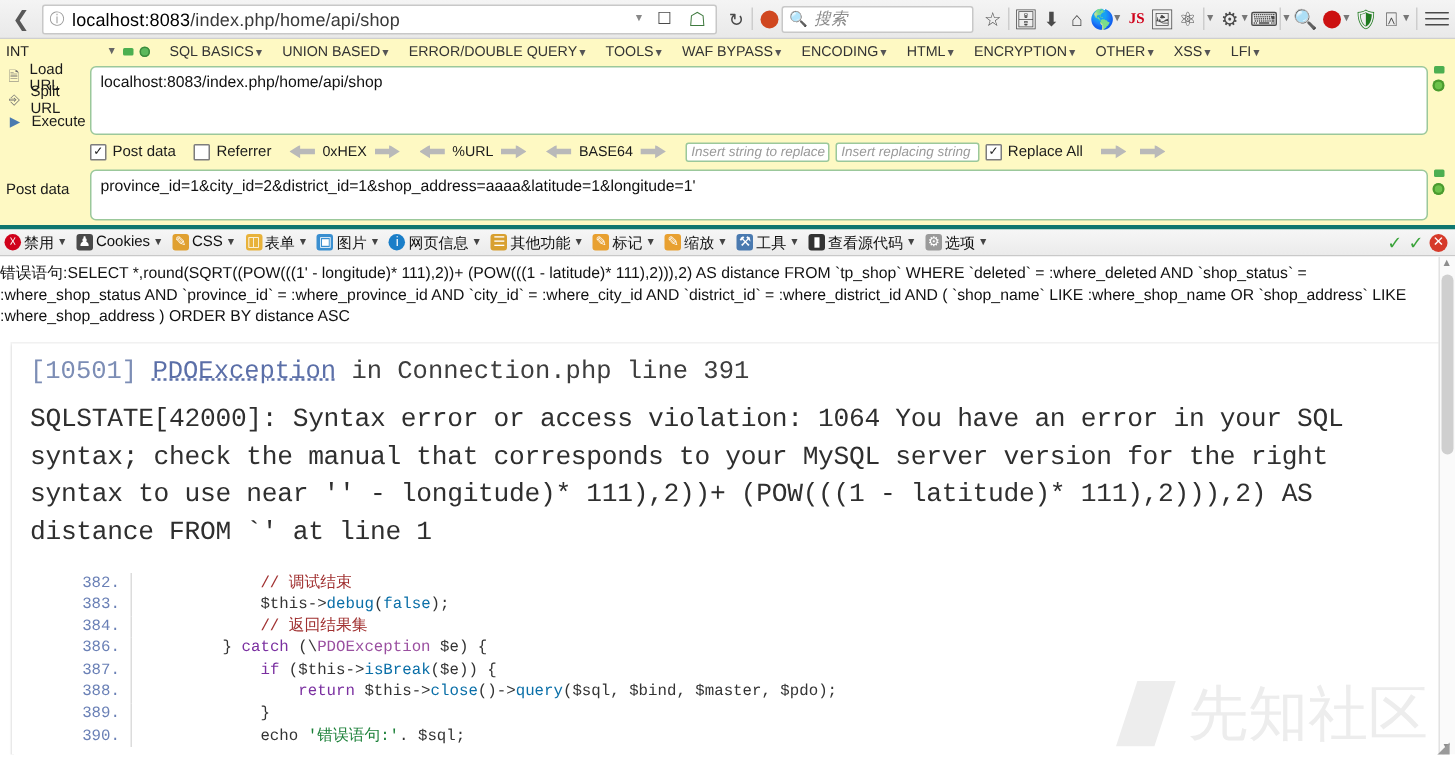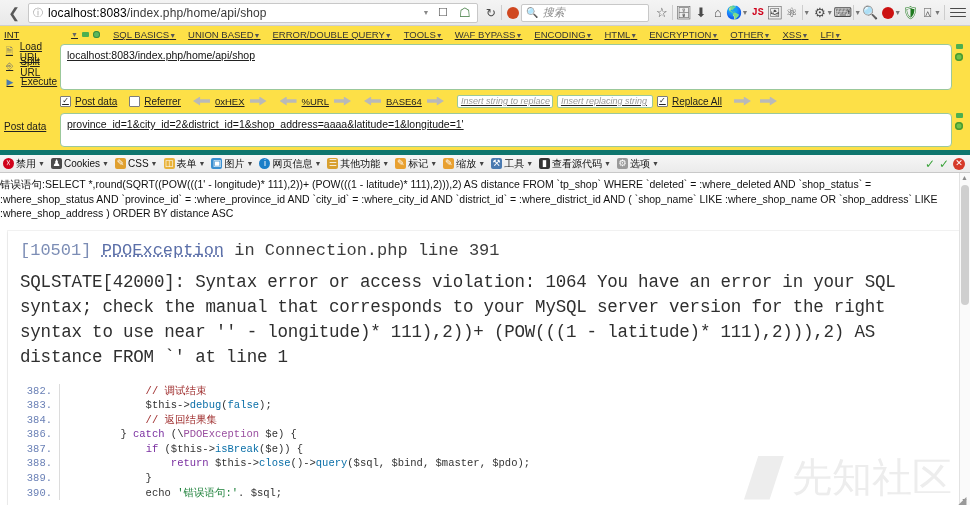--- a/index.html
+++ b/index.html
@@ -32,28 +32,28 @@
   .searchbox{
     width:128px;height:18px;background:#fff;border:1px solid #c8c8c8;border-radius:2px;
     display:flex;align-items:center;padding:0 4px;box-sizing:border-box;margin-right:4px;
   }
   .searchbox .mag{font-size:10px;color:#6b6b6b;margin-right:4px;}
   .searchbox .ph{font-size:11px;color:#8a8a8a;font-style:italic;}
   .tb-ic{width:17px;height:20px;display:flex;align-items:center;justify-content:center;
          font-size:13px;color:#4a4a4a;flex:0 0 auto;}
   .tb-sep{width:1px;height:15px;background:#cdcdcd;margin:0 2px;flex:0 0 auto;}
   .tb-drop{font-size:7px;color:#777;margin-left:-2px;margin-right:1px;}
-  .js-ic{color:#d0021b;font-weight:bold;font-size:10px;font-family:Liberation Mono, monospace;text-align:right;}
+  .js-ic{color:#d0021b;font-weight:bold;font-size:10px;font-family:Liberation Serif, serif;text-align:right;}
   .hamburger{display:flex;flex-direction:column;justify-content:center;gap:2.5px;
              width:16px;margin-left:3px;}
   .hamburger i{display:block;height:1.6px;background:#4a4a4a;border-radius:1px;}
   .circ{width:12px;height:12px;border-radius:50%;display:inline-block;}
 
   
-  #hackbar{background:#fde047;border-bottom:5px solid #0f766e;text-decoration:underline;}
+  #hackbar{background:#fef9c3;border-bottom:3px solid #0f766e;}
   #hb-menu{height:15px;display:flex;align-items:center;gap:0;padding:1px 2px 0 4px;
            font-size:9.5px;color:#343434;white-space:nowrap;overflow:hidden;}
   .hb-select{width:74px;display:flex;align-items:center;justify-content:space-between;
              font-size:9.5px;color:#222;padding-right:4px;}
   .hb-sq{width:7px;height:5px;background:#4caf50;border-radius:1px;margin-right:4px;}
   .hb-dot{width:7px;height:7px;background:#5cb85c;border-radius:50%;margin-right:7px;
           box-shadow:inset 0 0 0 1px #3d8b3d;}
   .hb-mi{padding:0 6px;cursor:default;}
   .hb-mi .dd{font-size:7px;color:#555;}
 
@@ -116,21 +116,21 @@
   #err-head .rest{color:#3d3d3d;}
   #err-msg{
     font-family:Liberation Mono, monospace;
     font-size:17.5px;line-height:25px;color:#2f2f2f;letter-spacing:-.2px;
     word-break:break-word;
   }
   #code-block{
     margin:14px 0 0 0;font-family:"Liberation Mono","DejaVu Sans Mono",monospace;font-size:10.5px;
     line-height:14.6px;
   }
-  .cl{display:flex;}
+  .cl{display:flex;margin-left:28px;}
   .ln{width:40px;flex:0 0 40px;text-align:right;padding-right:7px;color:#6a80b6;box-sizing:border-box;
       border-right:1px solid #dcdcdc;}
   .src{padding-left:10px;white-space:pre;color:#333;}
   .cmt{color:#a03030;}
   .kw{color:#7a2fa0;}
   .fn{color:#0a6fa8;}
   .cls{color:#9a4fa0;}
   .str{color:#1a7f37;}
   .bool{color:#0a6fa8;}
   #watermark{

